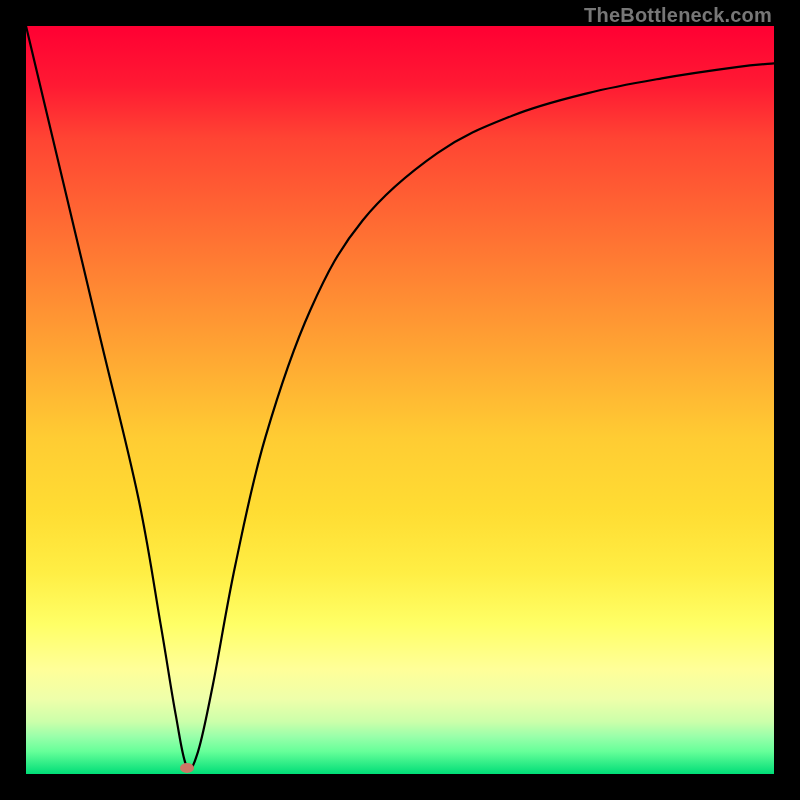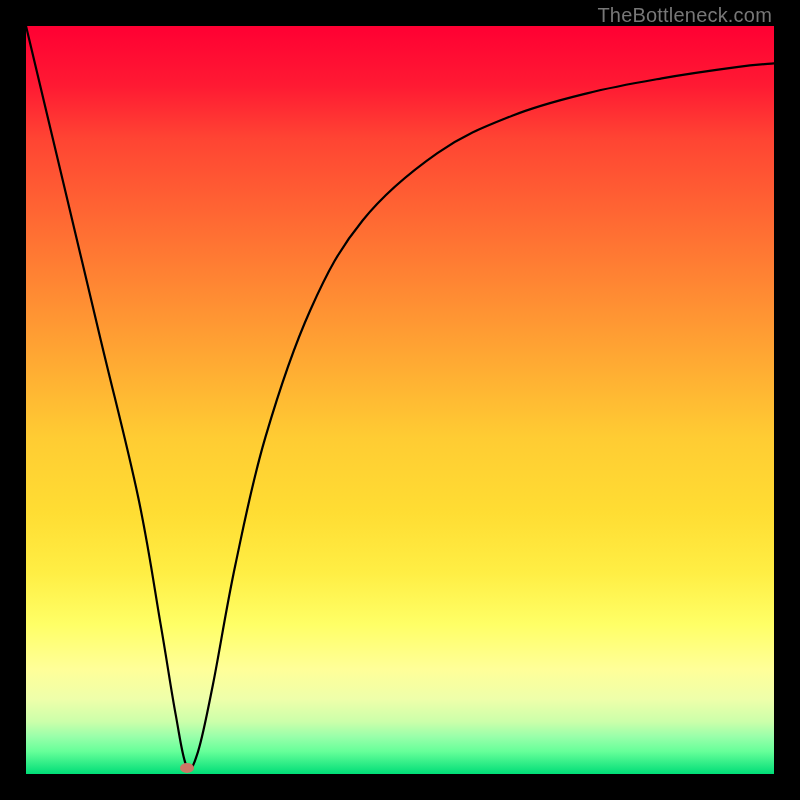--- a/index.html
+++ b/index.html
@@ -31,21 +31,21 @@
       #33ee88 98.5%,
       #00dd77 100%
     );
   }
   .watermark {
     position: absolute;
     top: 4px;
     right: 28px;
     color: #777;
     font-size: 20px;
-    font-weight: 400;
+    font-weight: 700;
     letter-spacing: 0.2px;
   }
   .curve-svg {
     position: absolute;
     top: 26px;
     left: 26px;
     width: 748px;
     height: 748px;
     pointer-events: none;
   }

